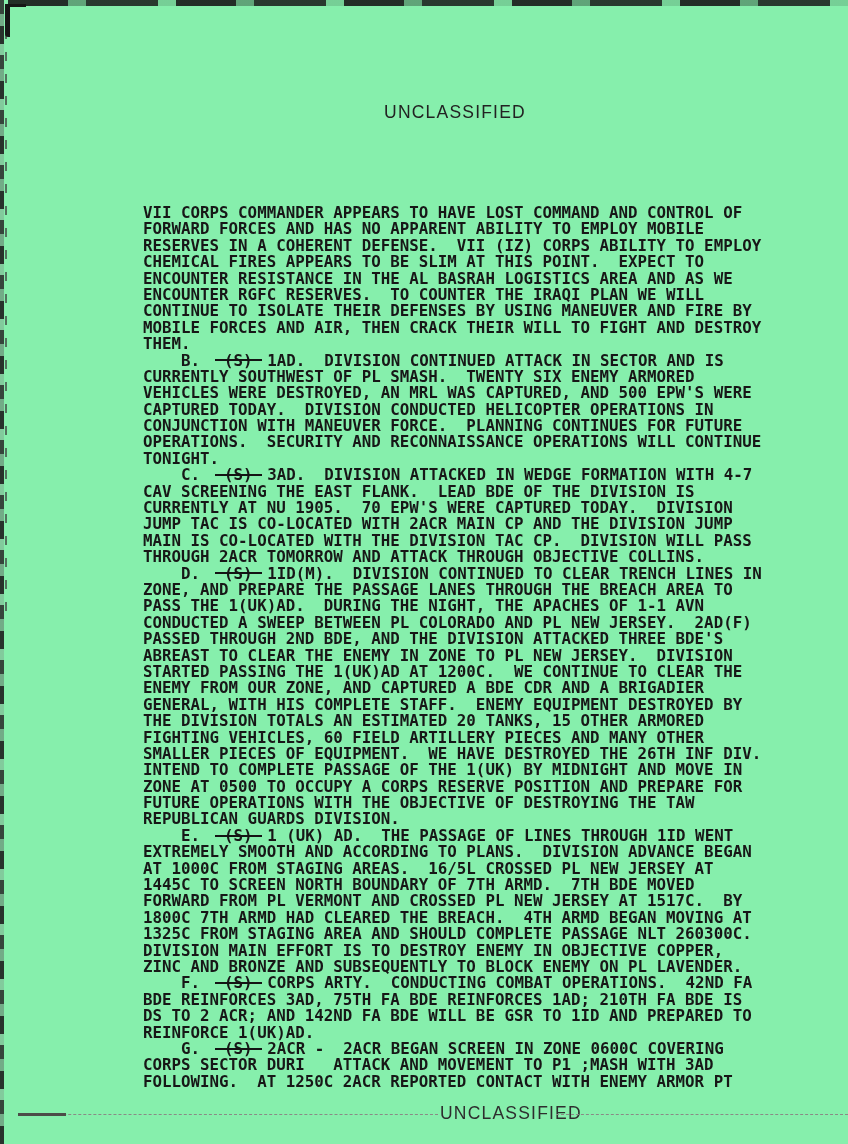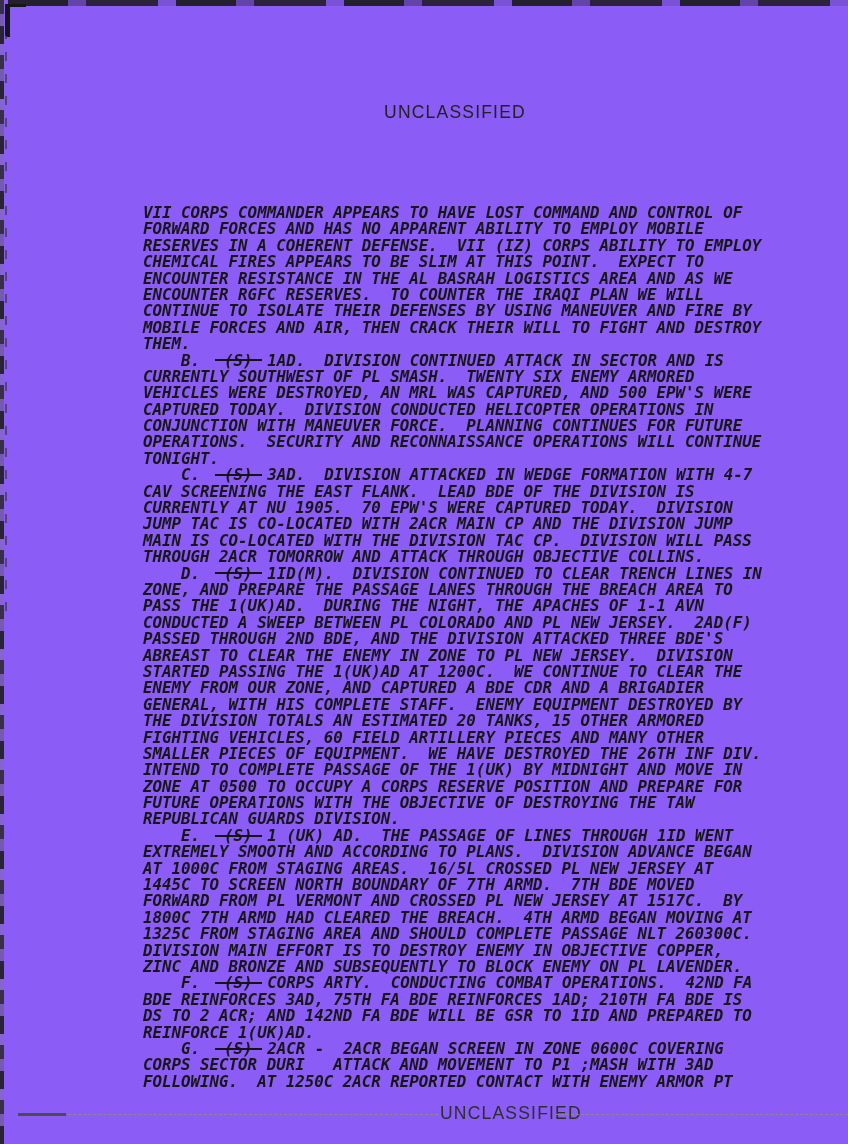--- a/index.html
+++ b/index.html
@@ -1,21 +1,21 @@
 <!DOCTYPE html>
 <html><head>
 <meta charset="utf-8">
 <style>
   html, body { margin: 0; padding: 0; background: #e8e8e8; }
   .page {
     position: relative;
     width: 848px;
     height: 1144px;
     margin: 0 auto;
-    background: #8b5cf6;
+    background: #86efac;
     overflow: hidden;
     font-family: "DejaVu Sans Mono", monospace;
   }
 
   
   .edge-left {
     position: absolute; left: 0; top: 0; width: 5px; height: 1144px;
     background: repeating-linear-gradient(
       180deg,
       rgba(40,40,40,0.85) 0px, rgba(40,40,40,0.85) 14px,
@@ -76,21 +76,20 @@
     position: absolute; top: 1114px; left: 556px; width: 292px; height: 0;
     border-top: 1.5px dashed #8a8a86;
   }
 
   
   .doc-body {
     position: absolute; left: 143px; top: 205px; width: 640px;
     font-size: 15.8px; line-height: 16.4px;
     font-weight: bold; color: #171717;
     white-space: pre;
-    font-style: italic;
   }
   .doc-line { height: 16.4px; }
   .struck {
     position: relative;
     padding: 0 5px;
   }
   .struck::after {
     content: "";
     position: absolute; left: -4px; right: -4px; top: 46%;
     border-top: 2.2px solid #141414;

